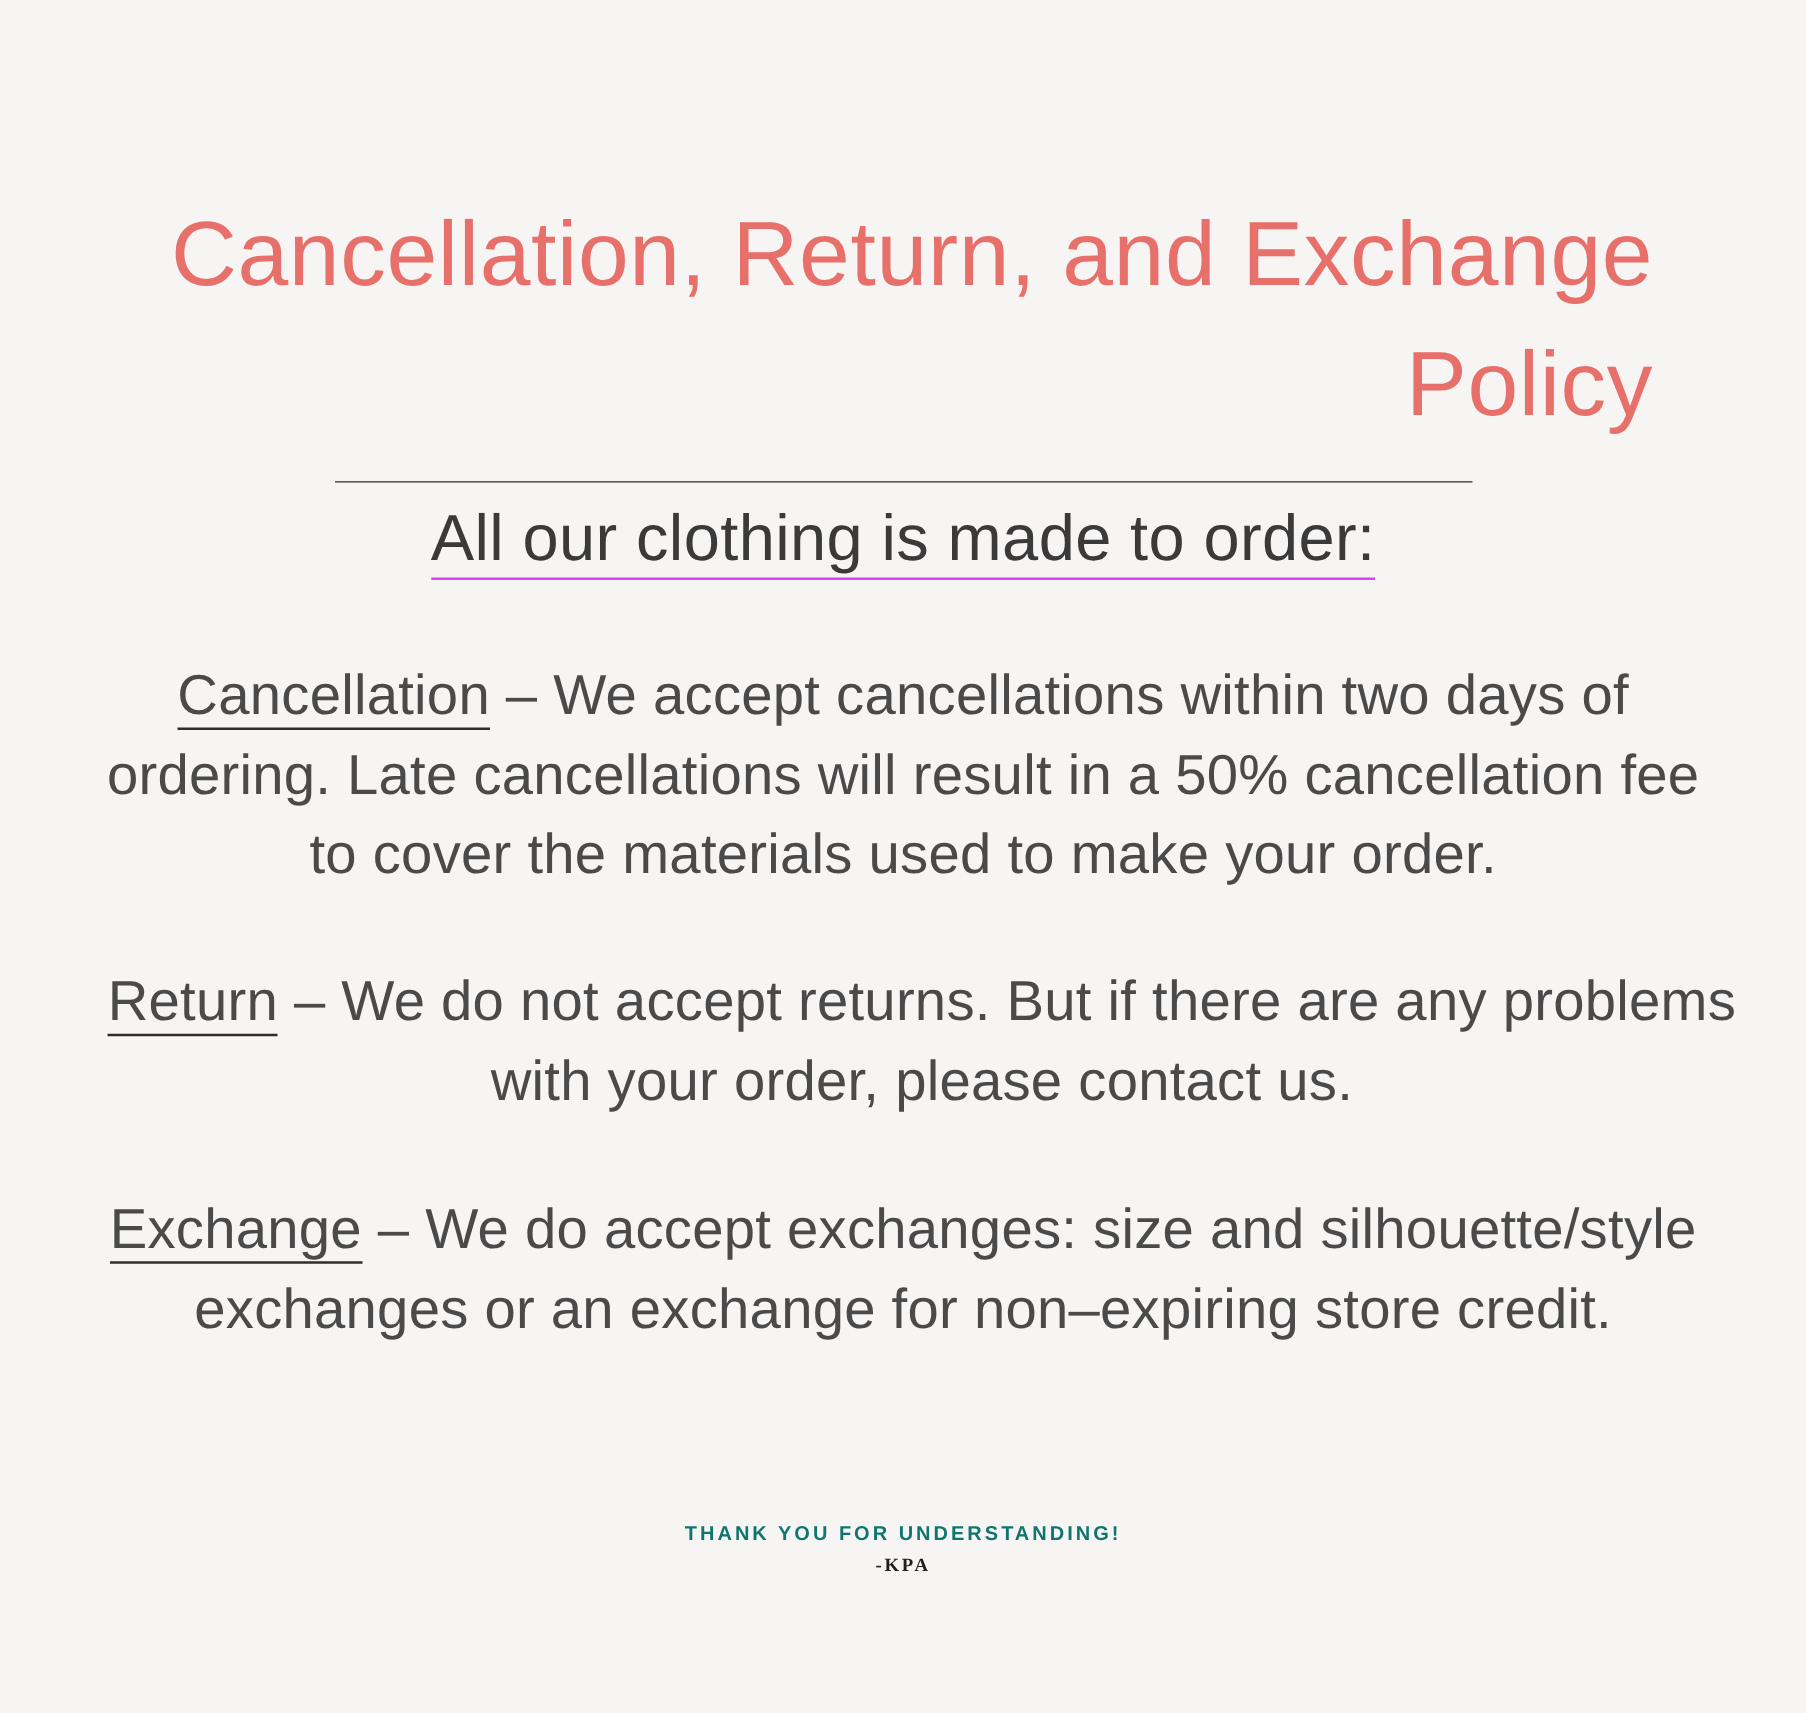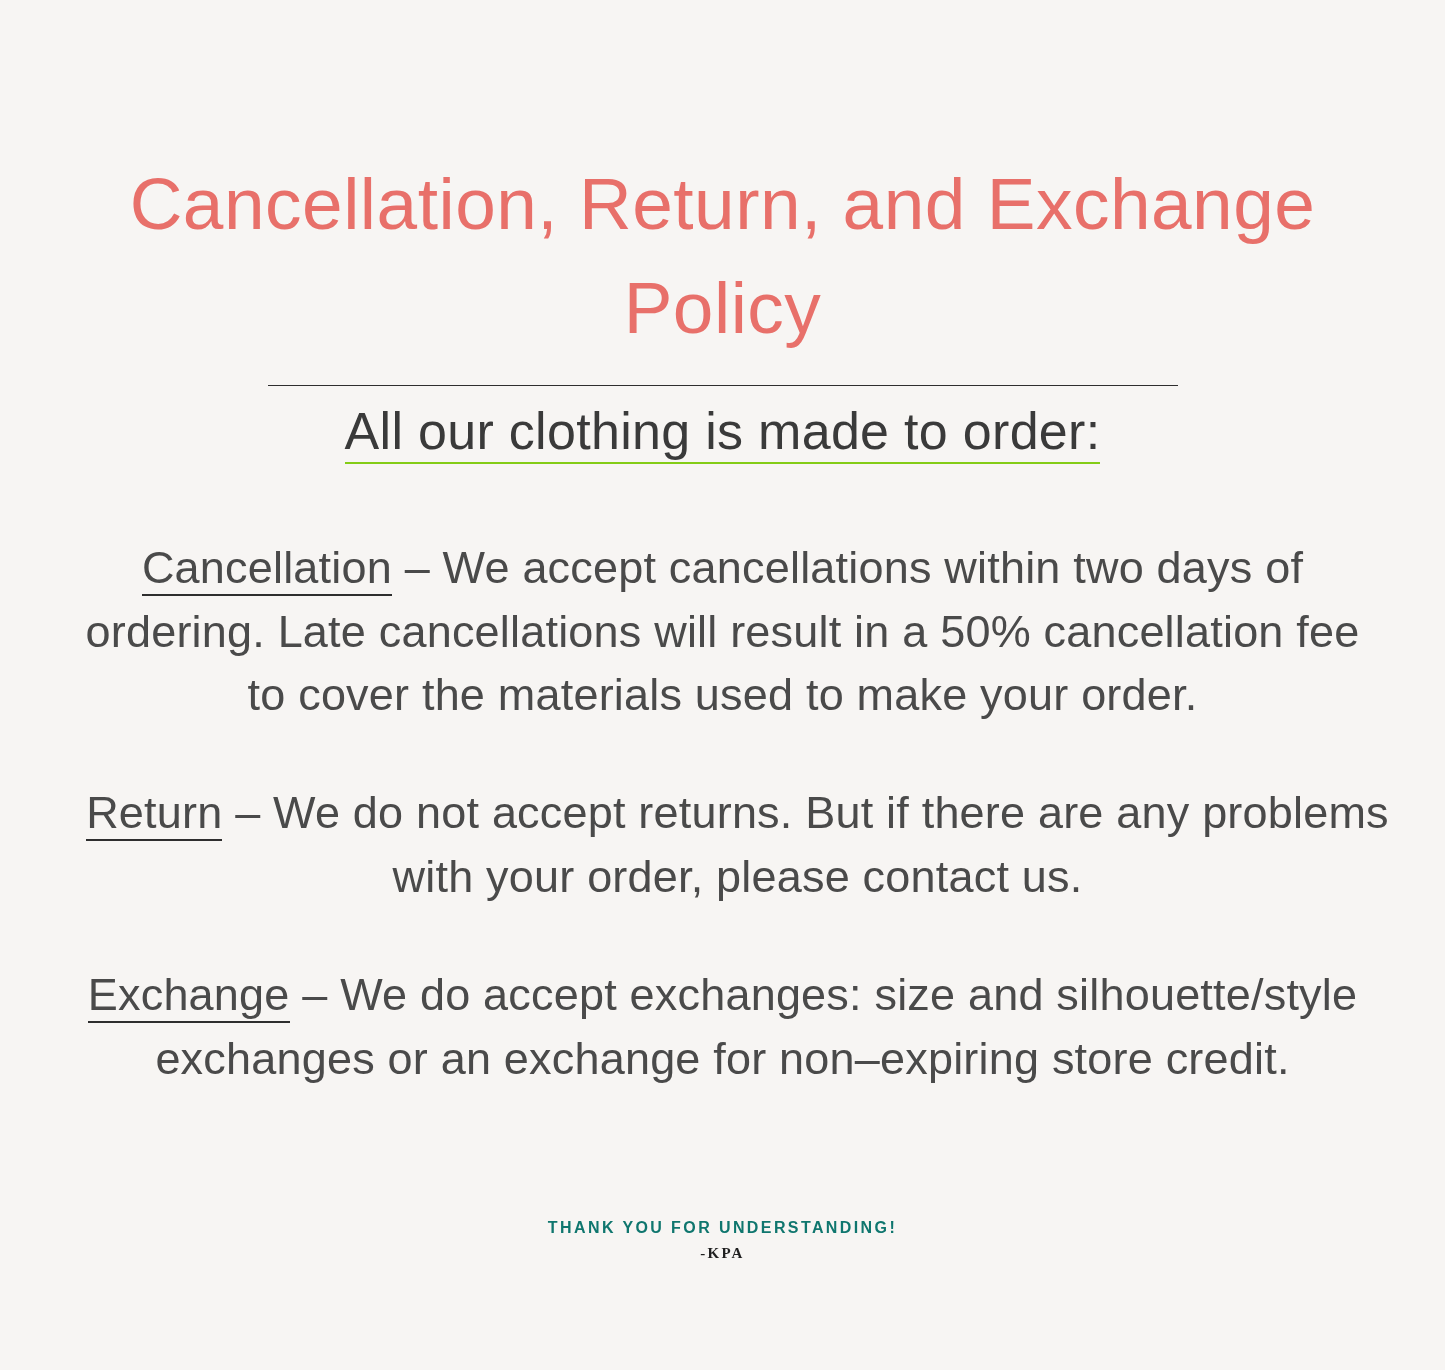--- a/index.html
+++ b/index.html
@@ -17,21 +17,21 @@
   .page {
     position: relative;
     width: 1445px;
     height: 1370px;
     background: #f7f5f3;
     box-sizing: border-box;
   }
 
   .title-block {
     padding-top: 152px;
-    text-align: center;
+    text-align: right;
   }
 
   .policy-title {
     font-family: "Liberation Sans", sans-serif;
     font-weight: 300;
     font-size: 73px;
     line-height: 1.42;
     letter-spacing: 0.5px;
     color: #e8706a;
     margin: 0 auto;
@@ -49,39 +49,39 @@
     text-align: center;
     font-family: "Liberation Sans", sans-serif;
     font-weight: 300;
     font-size: 52px;
     line-height: 1.2;
     color: #3a3a3a;
     margin: 14px auto 0 auto;
     letter-spacing: 0.3px;
   }
   .subtitle .u {
-    border-bottom: 2px solid #84cc16;
+    border-bottom: 2px solid #d946ef;
     padding-bottom: 2px;
   }
 
   .body-block {
     margin: 0 auto;
     width: 1300px;
     padding-top: 58px;
   }
 
   .para {
     text-align: center;
     font-family: "Liberation Sans", sans-serif;
     font-weight: 300;
     font-size: 45px;
     line-height: 1.42;
     color: #4a4a4a;
     letter-spacing: 0.2px;
-    margin: 15px auto 54px auto;
+    margin: 3px auto 54px auto;
   }
   .para:last-of-type { margin-bottom: 0; }
 
   .p1 { width: 1290px; }
   .p2 { width: 1330px; }
   .p3 { width: 1300px; }
 
   .lead {
     border-bottom: 2.5px solid #2e2e2e;
     padding-bottom: 1px;

